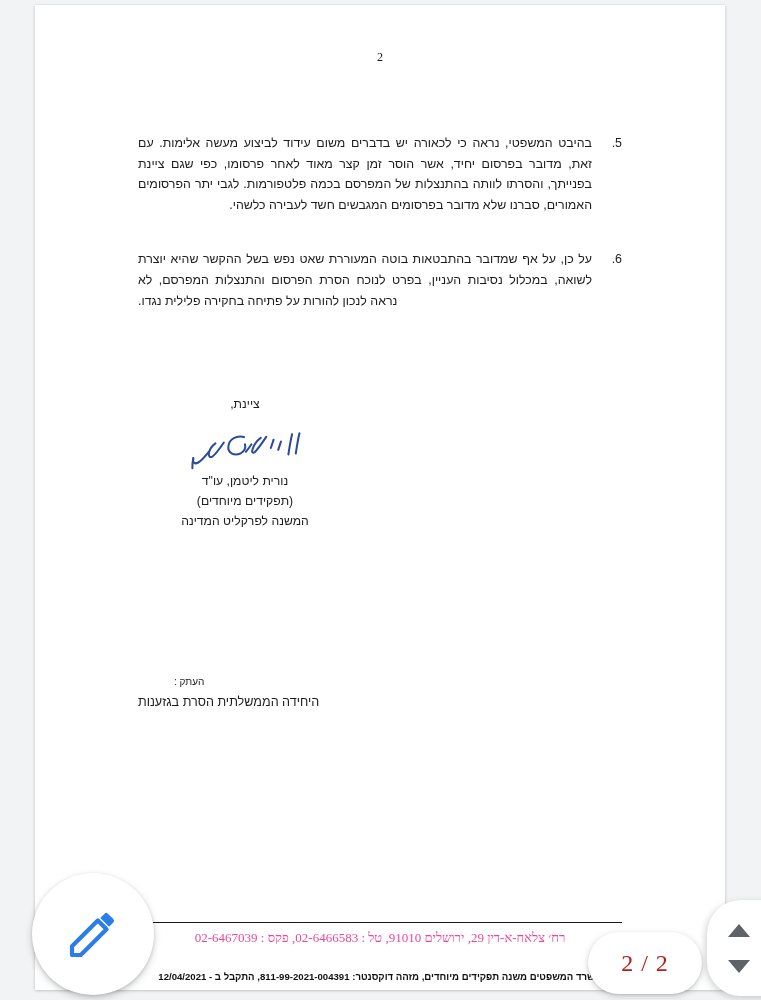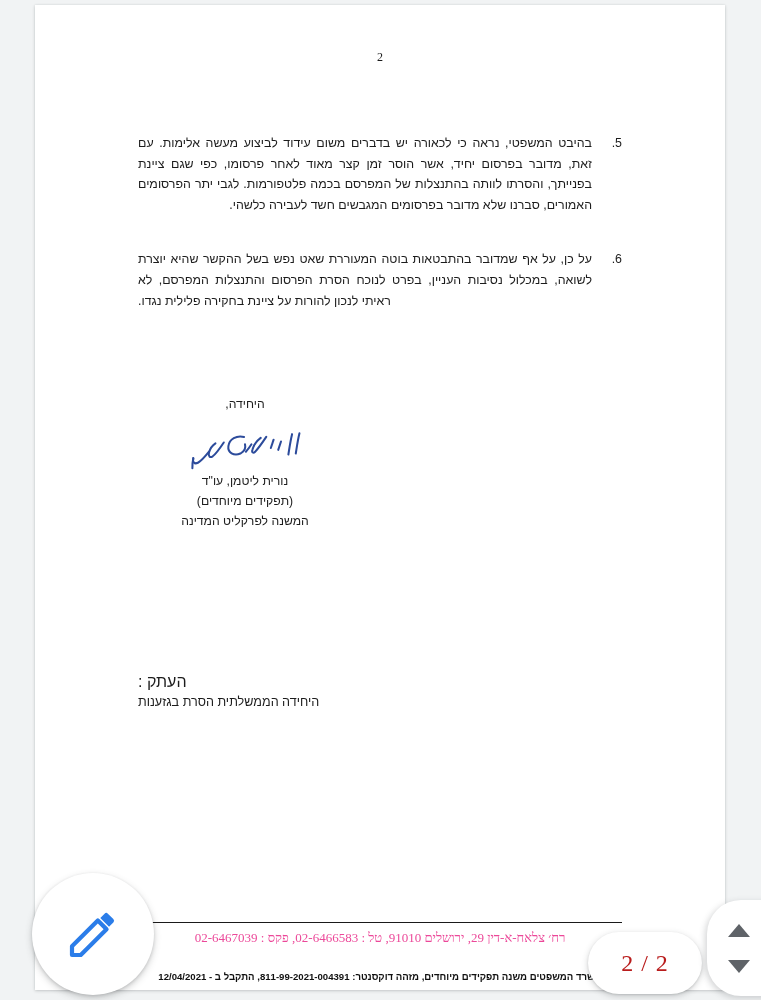--- a/index.html
+++ b/index.html
@@ -133,24 +133,25 @@
   
   .copies {
     position: absolute;
     top: 666px;
     right: 103px;
     left: 103px;
     direction: rtl;
     text-align: left;
   }
   .copies .copies-label {
-    font-size: 16px;
+    font-size: 10px;
     line-height: 21px;
     color: #1c1c1c;
     display: block;
+    margin-left: 36px;
   }
   .copies .copies-item {
     font-size: 12.6px;
     line-height: 21px;
     color: #1c1c1c;
     display: block;
   }
 
   
   .doc-footer {
@@ -271,27 +272,27 @@
     <div class="page-folio">2</div>
 
     <div class="doc-body">
       <ol class="clauses">
         <li>
           <span class="clause-num">.5</span>
           <span class="clause-text">בהיבט המשפטי, נראה כי לכאורה יש בדברים משום עידוד לביצוע מעשה אלימות. עם זאת, מדובר בפרסום יחיד, אשר הוסר זמן קצר מאוד לאחר פרסומו, כפי שגם ציינת בפנייתך, והסרתו לוותה בהתנצלות של המפרסם בכמה פלטפורמות. לגבי יתר הפרסומים האמורים, סברנו שלא מדובר בפרסומים המגבשים חשד לעבירה כלשהי.</span>
         </li>
         <li class="last-line-left">
           <span class="clause-num">.6</span>
-          <span class="clause-text">על כן, על אף שמדובר בהתבטאות בוטה המעוררת שאט נפש בשל ההקשר שהיא יוצרת לשואה, במכלול נסיבות העניין, בפרט לנוכח הסרת הפרסום והתנצלות המפרסם, לא ראיתי לנכון להורות על ציינת בחקירה פלילית נגדו.</span>
+          <span class="clause-text">על כן, על אף שמדובר בהתבטאות בוטה המעוררת שאט נפש בשל ההקשר שהיא יוצרת לשואה, במכלול נסיבות העניין, בפרט לנוכח הסרת הפרסום והתנצלות המפרסם, לא נראה לנכון להורות על פתיחה בחקירה פלילית נגדו.</span>
         </li>
       </ol>
     </div>
 
     <div class="closing">
-      <div class="closing-regards">היחידה,</div>
+      <div class="closing-regards">ציינת,</div>
 
       <div class="signature-wrap">
         <svg class="signature-ink" viewBox="0 0 130 48" xmlns="http://www.w3.org/2000/svg">
           <g fill="none" stroke="#2c4b9b" stroke-width="2.2" stroke-linecap="round" stroke-linejoin="round">
             <path d="M124 8 C122 16, 121 24, 120 30"></path>
             <path d="M116 9 C114 17, 113 25, 112 31"></path>
             <path d="M104 17 C103 20, 102 23, 101 26"></path>
             <path d="M96 15 C95 18, 94 21, 93 24"></path>
             <path d="M88 12 C84 18, 80 24, 76 28 C74 30, 72 29, 73 26
                      C74 22, 78 16, 82 13"></path>

